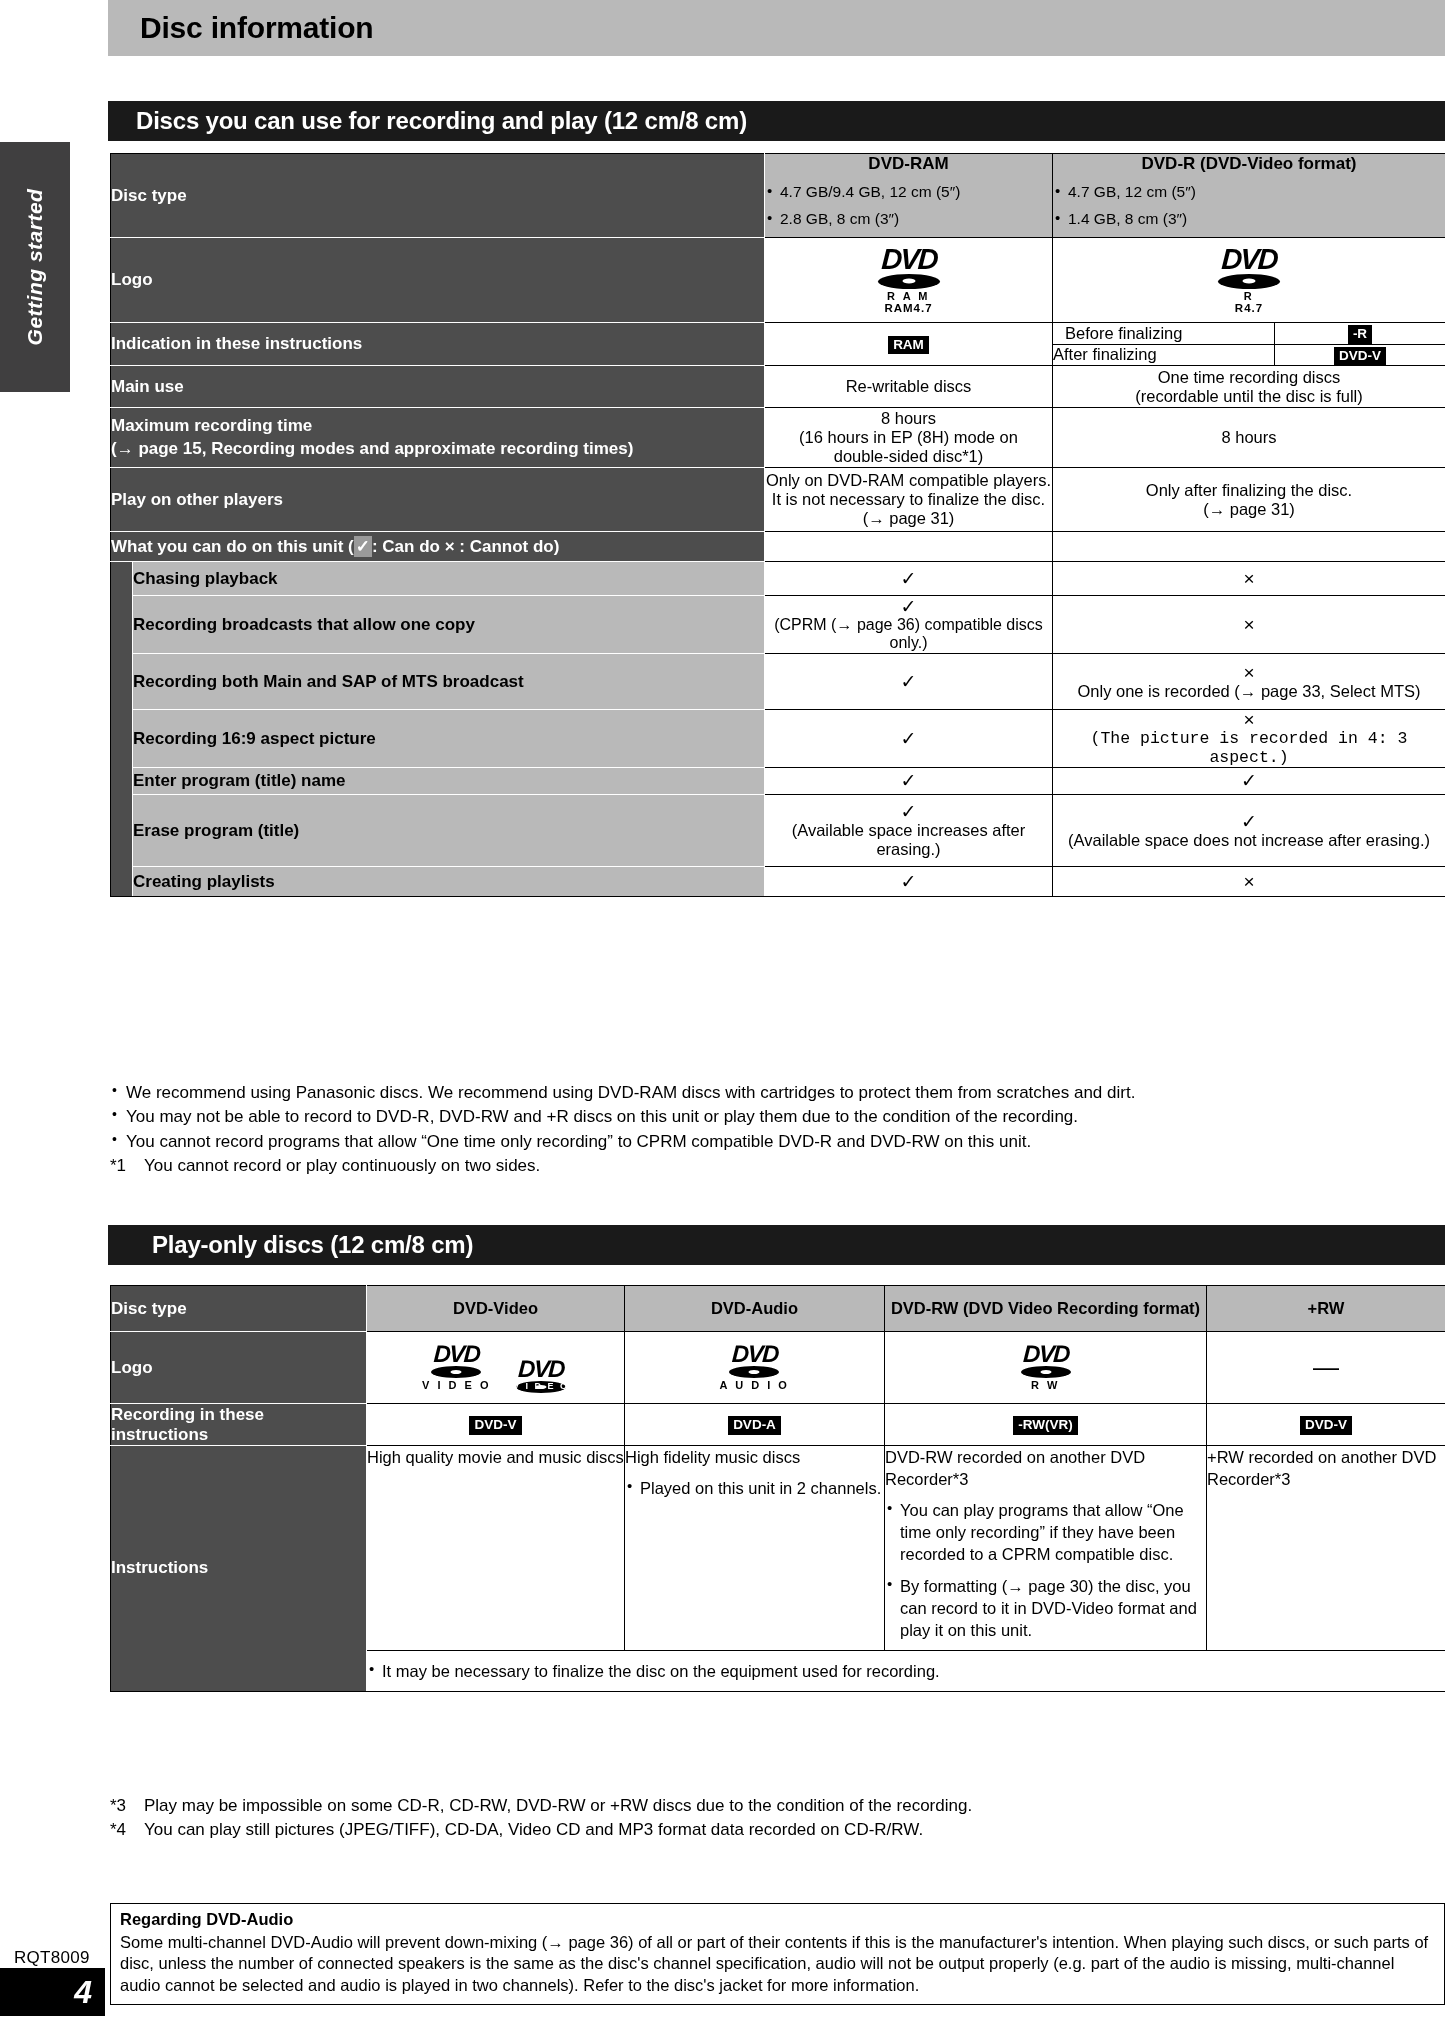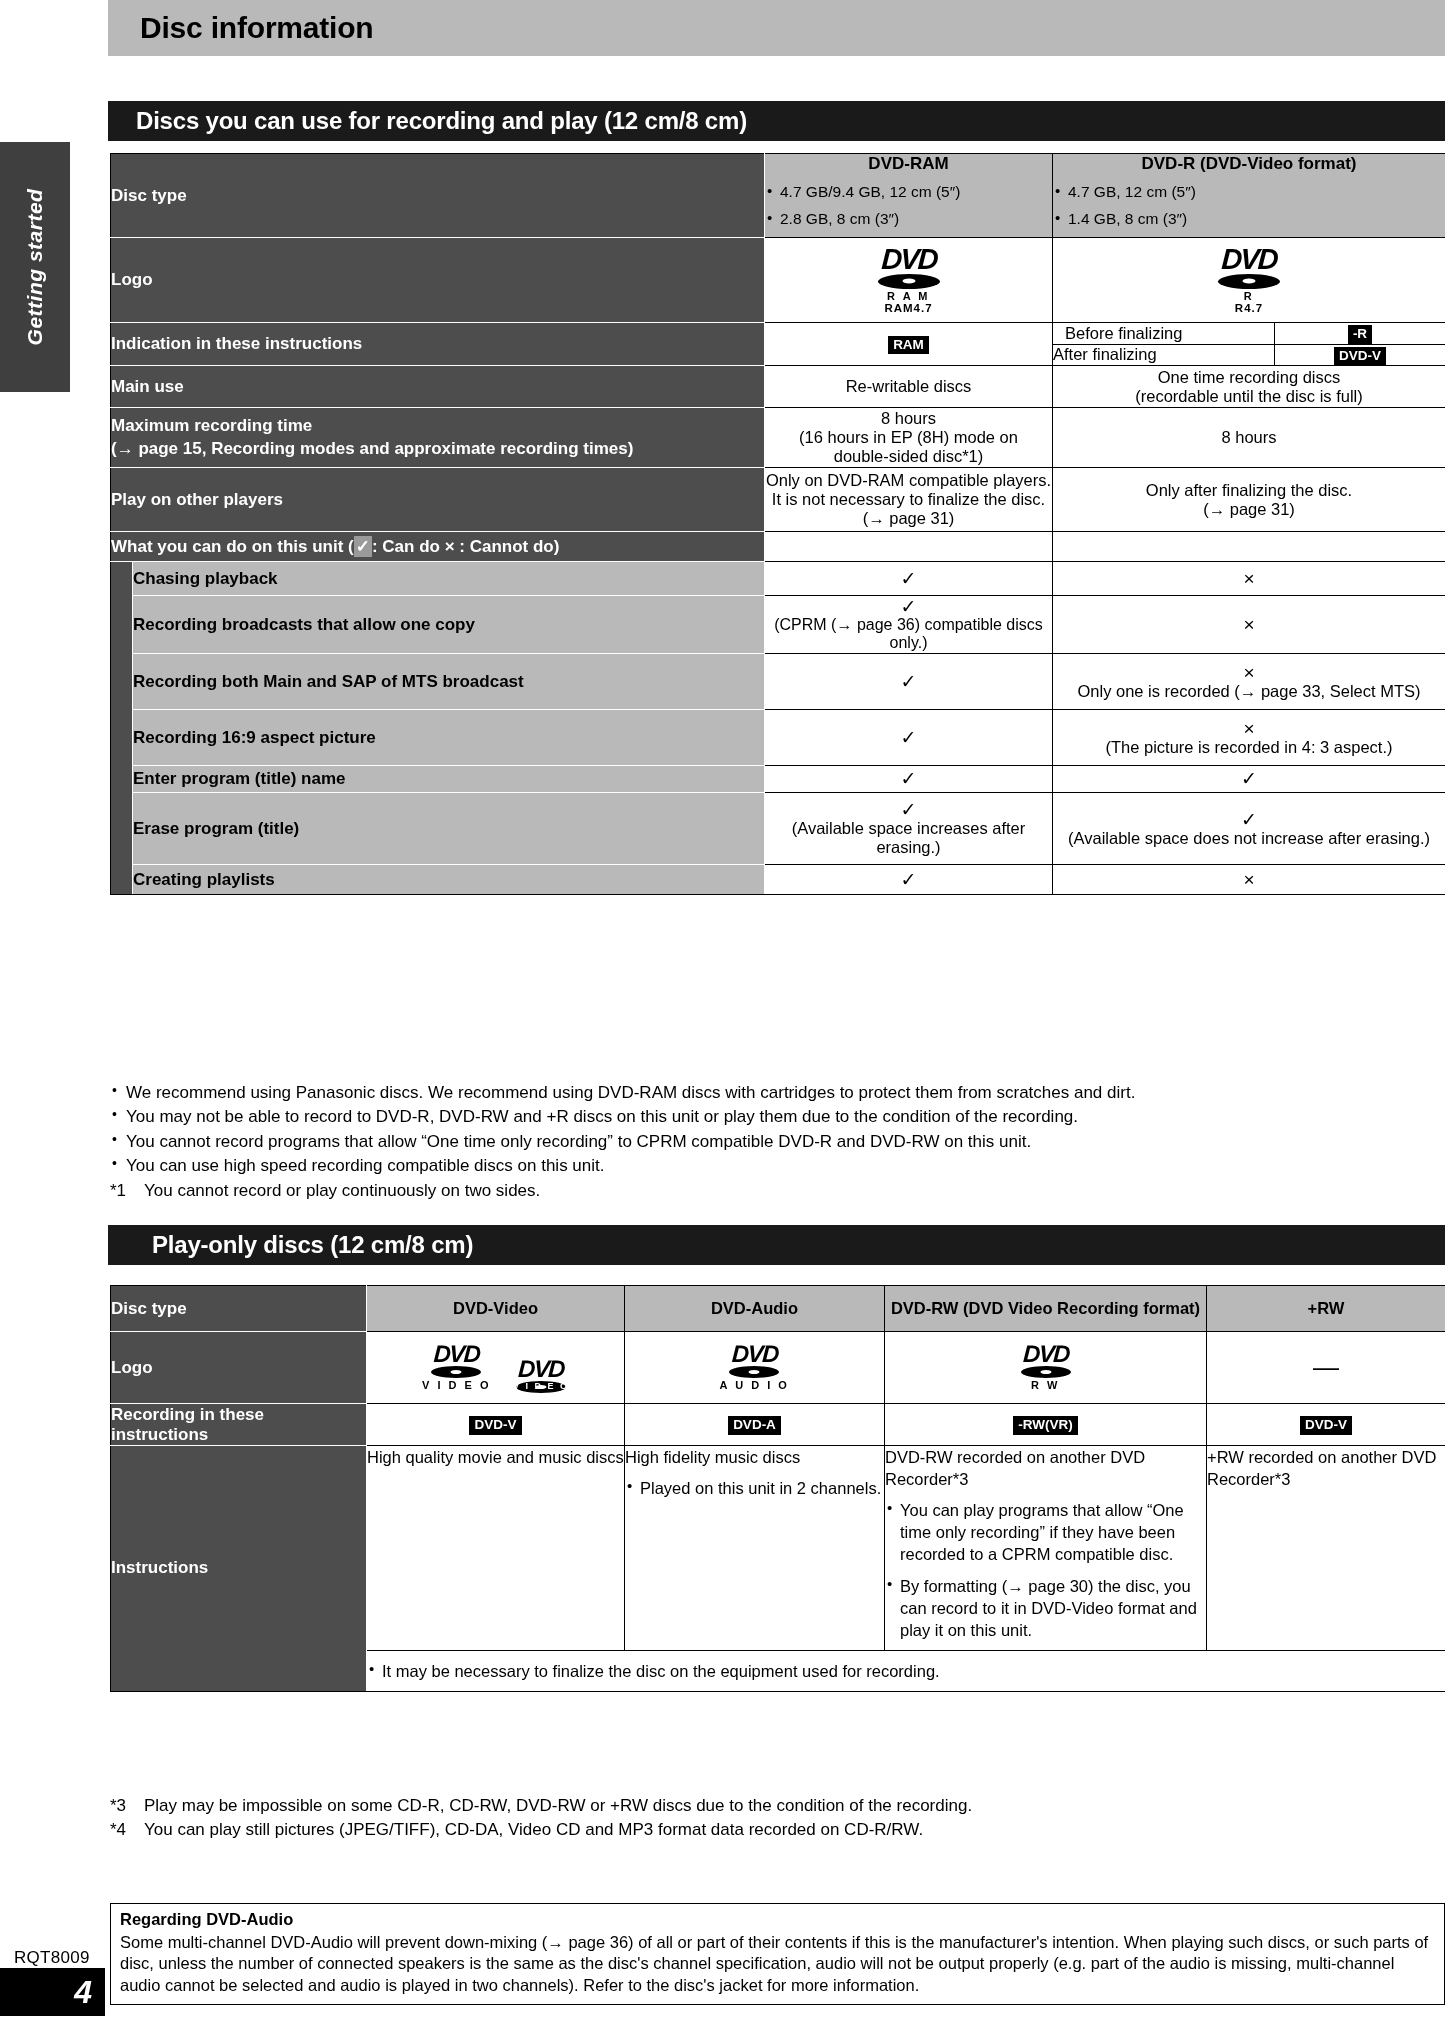--- a/index.html
+++ b/index.html
@@ -323,21 +323,21 @@
       <div style="font-size:16.5px;">Only one is recorded (→ page 33, Select MTS)</div>
     </td>
   </tr>
 
   <tr>
     <td class="gap-col"></td>
     <td class="sublbl" colspan="2" style="height:56px;">Recording 16:9 aspect picture</td>
     <td class="ctr"><span class="ck">✓</span></td>
     <td class="ctr cell-pad" colspan="2">
       <div class="xx">×</div>
-      <div style="font-size:16.5px;">(The picture is recorded in 4: 3 aspect.)</div>
+      <div style="font-size:16.5px;font-family:Liberation Mono, monospace;">(The picture is recorded in 4: 3 aspect.)</div>
     </td>
   </tr>
 
   <tr>
     <td class="gap-col"></td>
     <td class="sublbl" colspan="2" style="height:27px;">Enter program (title) name</td>
     <td class="ctr"><span class="ck">✓</span></td>
     <td class="ctr" colspan="2"><span class="ck">✓</span></td>
   </tr>
 
@@ -360,21 +360,20 @@
     <td class="ctr"><span class="ck">✓</span></td>
     <td class="ctr" colspan="2"><span class="xx">×</span></td>
   </tr>
 </tbody>
   </table>
 
 <div class="notes" style="top:1082px;">
   <div class="n">We recommend using Panasonic discs. We recommend using DVD-RAM discs with cartridges to protect them from scratches and dirt.</div>
   <div class="n">You may not be able to record to DVD-R, DVD-RW and +R discs on this unit or play them due to the condition of the recording.</div>
   <div class="n">You cannot record programs that allow “One time only recording” to CPRM compatible DVD-R and DVD-RW on this unit.</div>
-  <div class="n">You can use high speed recording compatible discs on this unit.</div>
   <div class="star"><span class="hang">*1</span><span>You cannot record or play continuously on two sides.</span></div>
 </div>
 
 <div class="sec-head" id="sec-head-2">Play-only discs (12 cm/8 cm)</div>
 
 <table class="tbl" id="table2" style="left:110px; top:1285px; width:1335px;">
   <colgroup>
     <col style="width:256px">
     <col style="width:258px">
     <col style="width:260px">

